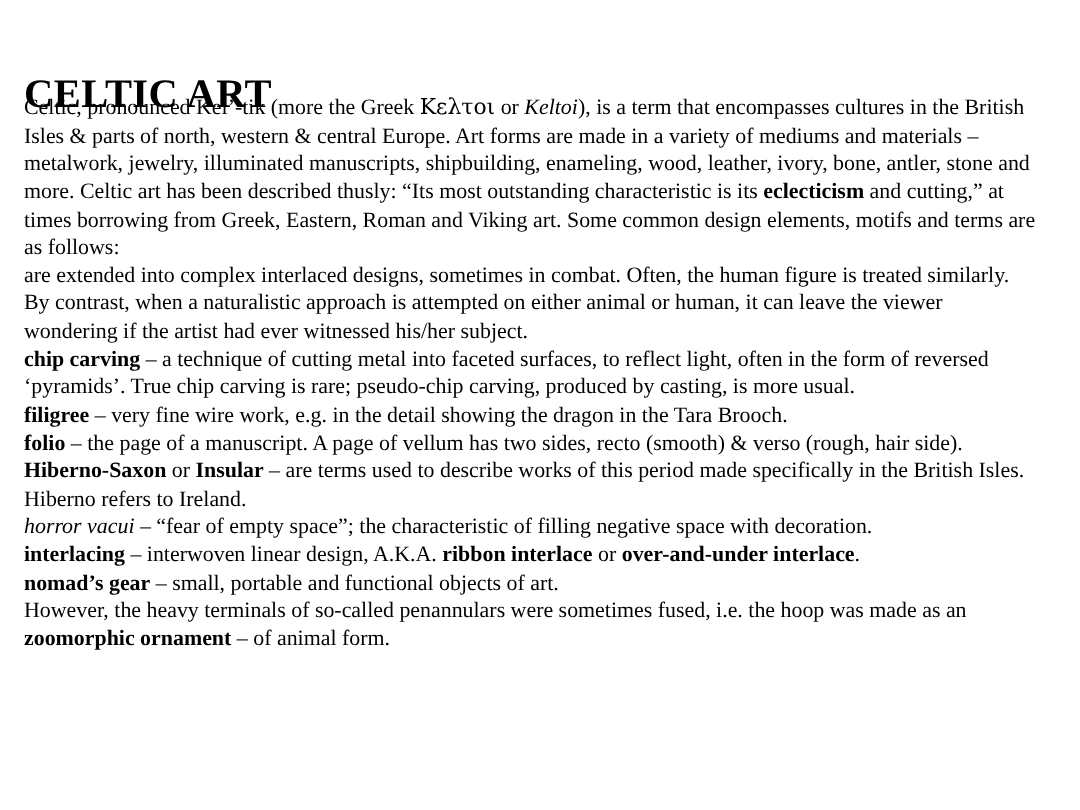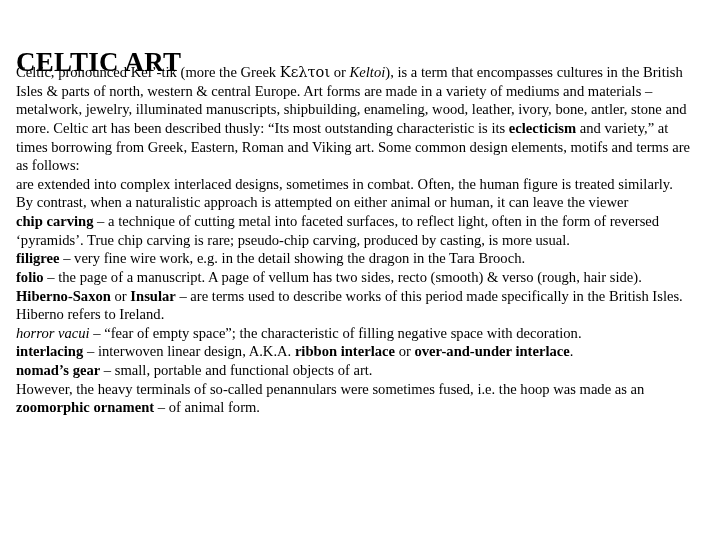--- a/index.html
+++ b/index.html
@@ -53,25 +53,26 @@
 <body>
 
 <div id="slide">
 
   <h1 id="title">CELTIC ART</h1>
 
   <div id="body">
       <span class="ln"><span>Celtic, pronounced Kel’-tik (more the Greek </span><span class="gk">Κελτοι</span><span> or </span><i>Keltoi</i><span>), is a term that encompasses cultures in the British</span></span>
       <span class="ln"><span>Isles &amp; parts of north, western &amp; central Europe. Art forms are made in a variety of mediums and materials –</span></span>
       <span class="ln"><span>metalwork, jewelry, illuminated manuscripts, shipbuilding, enameling, wood, leather, ivory, bone, antler, stone and</span></span>
-      <span class="ln"><span>more. Celtic art has been described  thusly: “Its most outstanding characteristic is its </span><b>eclecticism</b><span> and variety,”  at</span></span>
+      <span class="ln"><span>more. Celtic art has been described  thusly: “Its most outstanding characteristic is its </span><b>eclecticism</b><span> and cutting,”  at</span></span>
       <span class="ln"><span>times borrowing from Greek, Eastern, Roman and Viking art. Some common design elements, motifs and terms are</span></span>
       <span class="ln"><span>as follows:</span></span>
       <span class="ln"><span>are extended into complex interlaced designs, sometimes in combat. Often, the human figure is treated similarly.</span></span>
       <span class="ln"><span>By contrast, when a naturalistic approach is attempted on either animal or human, it can leave the viewer</span></span>
+      <span class="ln"><span>wondering if the artist had ever witnessed his/her subject.</span></span>
       <span class="ln"><b>chip carving</b><span> – a technique of cutting metal into faceted surfaces, to reflect light, often in the form of reversed</span></span>
       <span class="ln"><span>‘pyramids’. True chip carving is rare; pseudo-chip carving, produced by casting, is more usual.</span></span>
       <span class="ln"><b>filigree</b><span> – very fine wire work, e.g. in the detail showing the dragon in the Tara Brooch.</span></span>
       <span class="ln"><b>folio</b><span> – the page of a manuscript. A page of vellum has two sides, recto (smooth) &amp; verso (rough, hair side).</span></span>
       <span class="ln"><b>Hiberno-Saxon</b><span> or </span><b>Insular</b><span> – are terms used to describe works of this period made specifically in the British Isles.</span></span>
       <span class="ln"><span>Hiberno refers to Ireland.</span></span>
       <span class="ln"><span class="bi">horror vacui</span><span> – “fear of empty space”; the characteristic of filling negative space with decoration.</span></span>
       <span class="ln"><b>interlacing</b><span> – interwoven linear design, A.K.A. </span><b>ribbon interlace</b><span> or </span><b>over-and-under interlace</b><span>.</span></span>
       <span class="ln"><b>nomad’s gear</b><span> – small, portable and functional objects of art.</span></span>
       <span class="ln"><span>However, the heavy terminals of so-called penannulars were sometimes fused, i.e. the hoop was made as an</span></span>

